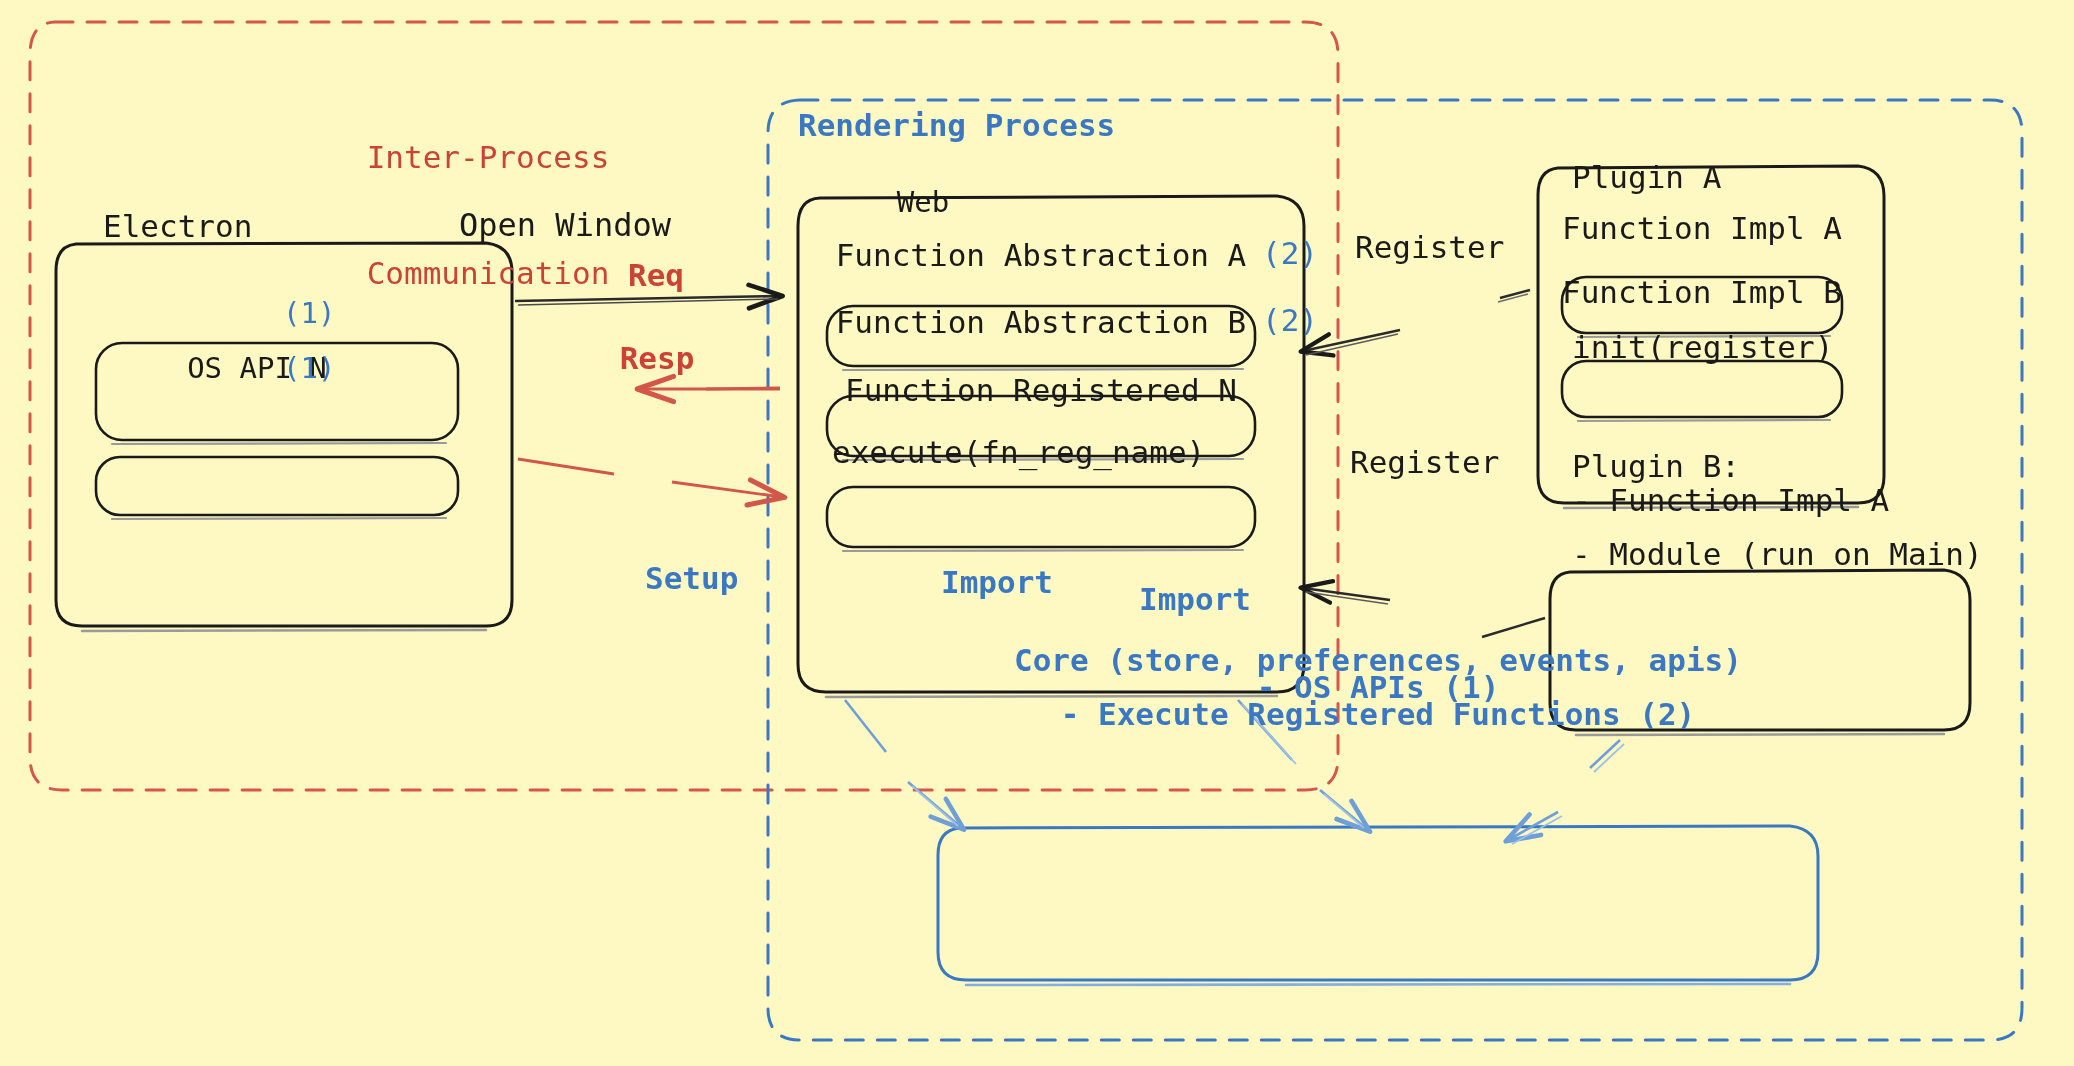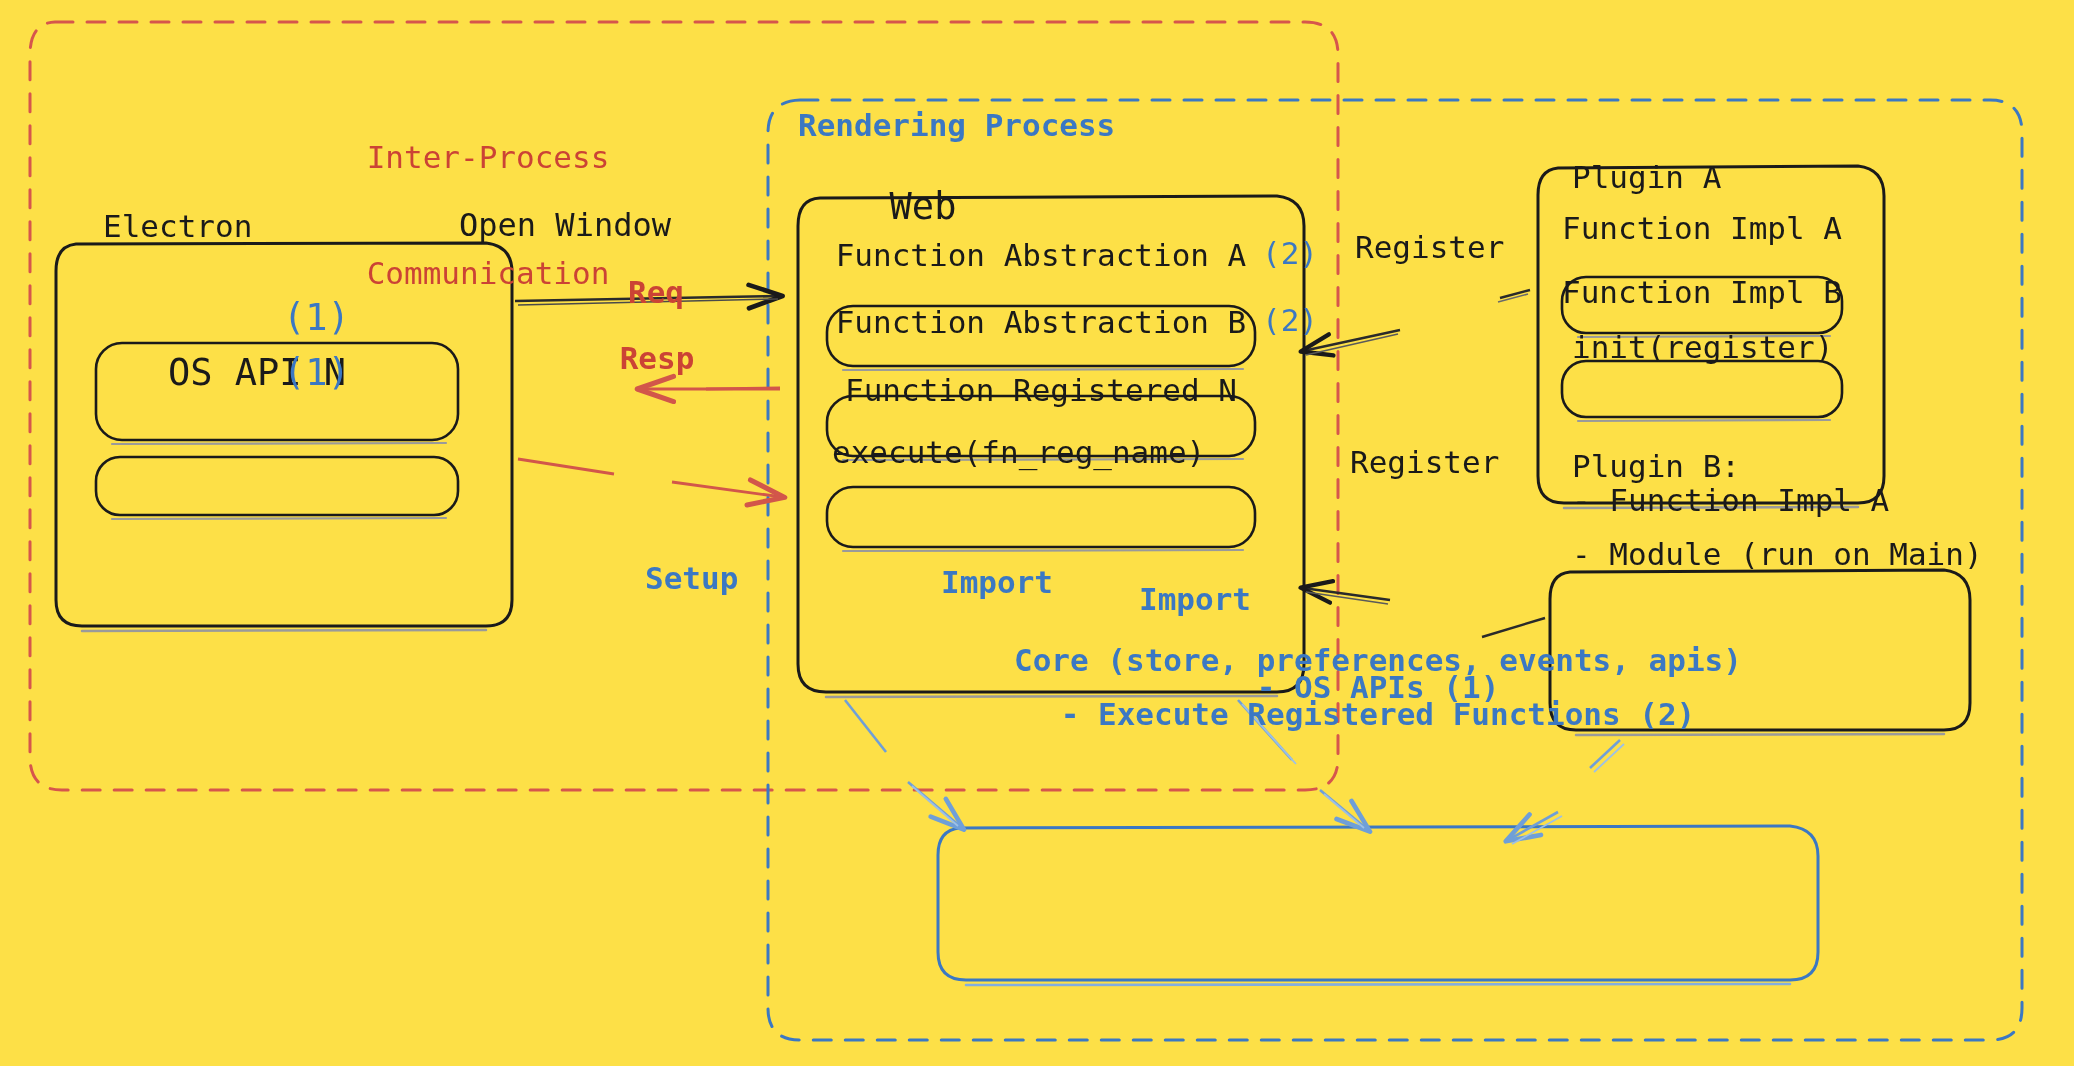--- a/index.html
+++ b/index.html
@@ -4,21 +4,21 @@
 <style>
   html, body {
     margin: 0;
     padding: 0;
     background: #ffffff;
   }
   #stage {
     position: relative;
     width: 2074px;
     height: 1066px;
-    background: #fde047;
+    background: #fef9c3;
     font-family: "DejaVu Sans Mono", "Liberation Mono", monospace;
     overflow: hidden;
   }
   svg.layer {
     position: absolute;
     left: 0;
     top: 0;
     width: 2074px;
     height: 1066px;
     pointer-events: none;
@@ -28,21 +28,21 @@
     white-space: pre;
     line-height: 1.25;
     color: #1a1a1a;
     font-family: "DejaVu Sans Mono", "Liberation Mono", monospace;
   }
   .red   { color: #cb4335; }
   .blue  { color: #3b78c3; }
   .ctr   { text-align: center; }
   .lft   { text-align: left; }
   .t31 { font-size: 31px; }
-  .t29 { font-size: 37px; }
+  .t29 { font-size: 29px; }
   .t30 { font-size: 32px; }
   .bold { font-weight: 700; }
 </style>
 </head>
 <body>
 
 <div id="stage">
 
   <svg class="layer" viewBox="0 0 2074 1066">
     <defs>
@@ -173,21 +173,21 @@
   </div>
 
   <div class="lbl blue t31 lft bold" style="left:798px; top:106px;">Rendering Process</div>
 
   <div class="lbl t31 lft" style="left:83px; top:207px;margin-left:20px;">Electron</div>
   <div class="lbl blue t29" style="left:283px; top:295px;">(1)</div>
   <div class="lbl t29 ctr" style="left:76px; top:350px; width:362px;">OS API N</div>
   <div class="lbl blue t29" style="left:283px; top:350px;">(1)</div>
 
   <div class="lbl t30 ctr" style="left:415px; top:205px; width:300px;">Open Window</div>
-  <div class="lbl red t31 bold ctr" style="left:606px; top:273px; width:100px;">Req</div>
+  <div class="lbl red t31 bold ctr" style="left:606px; top:256px; width:100px;">Req</div>
   <div class="lbl red t31 bold ctr" style="left:602px; top:339px; width:110px;">Resp</div>
 
   <div class="lbl t29 ctr" style="left:798px; top:184px; width:250px;">Web</div>
   <div class="lbl t31 ctr" style="left:827px; top:236px; width:428px;">Function Abstraction A</div>
   <div class="lbl blue t31" style="left:1262px; top:234px;">(2)</div>
   <div class="lbl t31 ctr" style="left:827px; top:303px; width:428px;">Function Abstraction B</div>
   <div class="lbl blue t31" style="left:1262px; top:301px;">(2)</div>
   <div class="lbl t31 ctr" style="left:827px; top:371px; width:428px;">Function Registered N</div>
   <div class="lbl t31 lft" style="left:832px; top:433px;">execute(fn_reg_name)</div>
 

